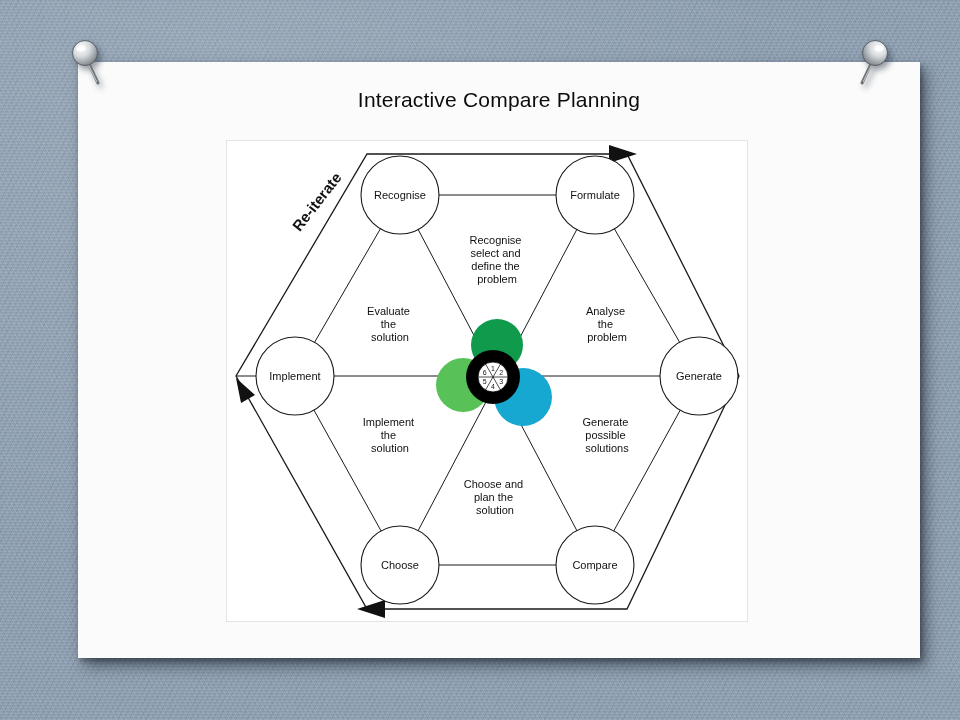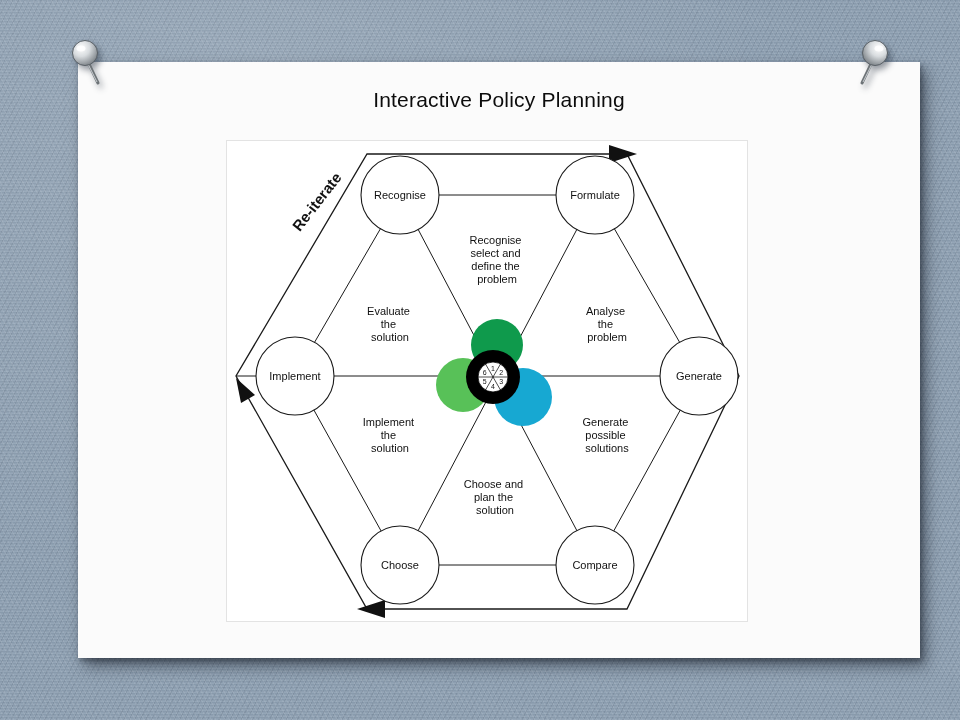--- a/index.html
+++ b/index.html
@@ -47,21 +47,21 @@
   .pin-right{ left:848px; top:36px; }
   .pin-right svg{ transform:scaleX(-1); }
 </style>
 </head>
 <body>
 
 <div class="canvas">
 
   <div class="slide">
 
-    <div class="slide-title">Interactive Policy Planning</div>
+    <div class="slide-title">Interactive Compare Planning</div>
 
     <div class="diagram">
       <svg viewBox="0 0 520 480" width="520" height="480">
 
         <polygon points="140,13 400,13 512,235 400,468 140,468 9,235" fill="none" stroke="#1a1a1a" stroke-width="1.3"></polygon>
         <polygon points="410,13 382,4 382,22" fill="#111"></polygon>
         <polygon points="130,468 158,459 158,477" fill="#111"></polygon>
         <polygon points="9,237 28,254 14,262" fill="#111"></polygon>
 
         <g stroke="#1a1a1a" stroke-width="1" fill="none">

